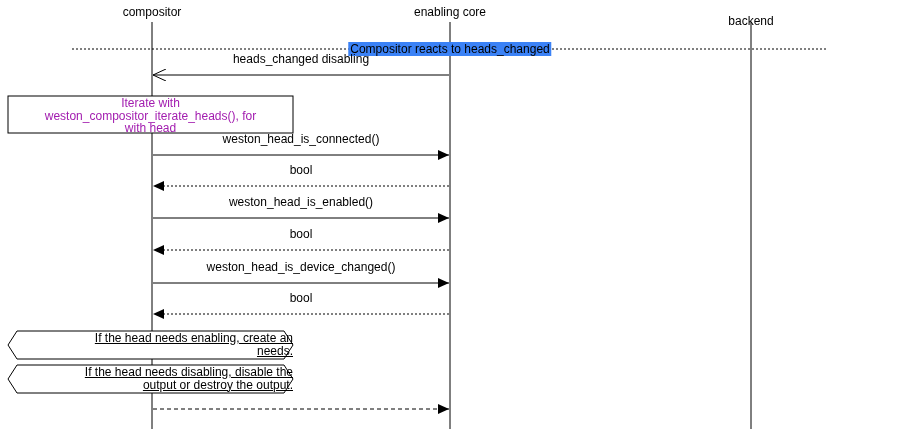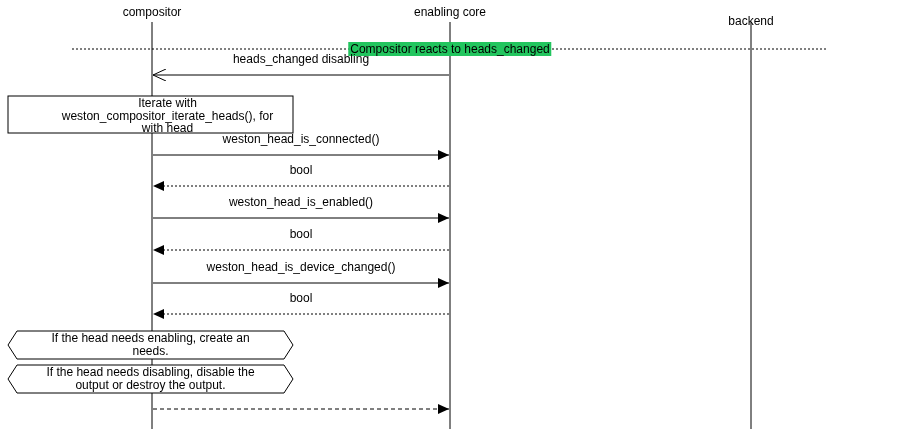--- a/index.html
+++ b/index.html
@@ -44,38 +44,38 @@
     white-space: nowrap;
     transform: translateX(-50%);
   }
   .divider-label {
     position: absolute;
     text-align: left;
     font-size: 12px;
     line-height: 14px;
     color: #000000;
     white-space: nowrap;
-    background: #22c55e;
+    background: #3b82f6;
     padding: 0 2px;
     transform: translateX(-50%);
   }
   .note-text {
     position: absolute;
     text-align: center;
     font-size: 12px;
     line-height: 12.5px;
-    color: #000000;
-    padding-left: 17px;
+    color: #a21caf;
   }
   .hex-text {
     position: absolute;
-    text-align: center;
+    text-align: right;
     font-size: 12px;
     line-height: 12.5px;
     color: #000000;
+    text-decoration: underline;
   }
 </style>
 </head>
 <body>
 
 <div id="canvas">
 
   <svg id="svg-layer" viewBox="0 0 900 429" xmlns="http://www.w3.org/2000/svg">
     <defs>
       <marker id="arrow-filled-right" markerWidth="12" markerHeight="10" refX="11" refY="5" orient="auto" markerUnits="userSpaceOnUse">

